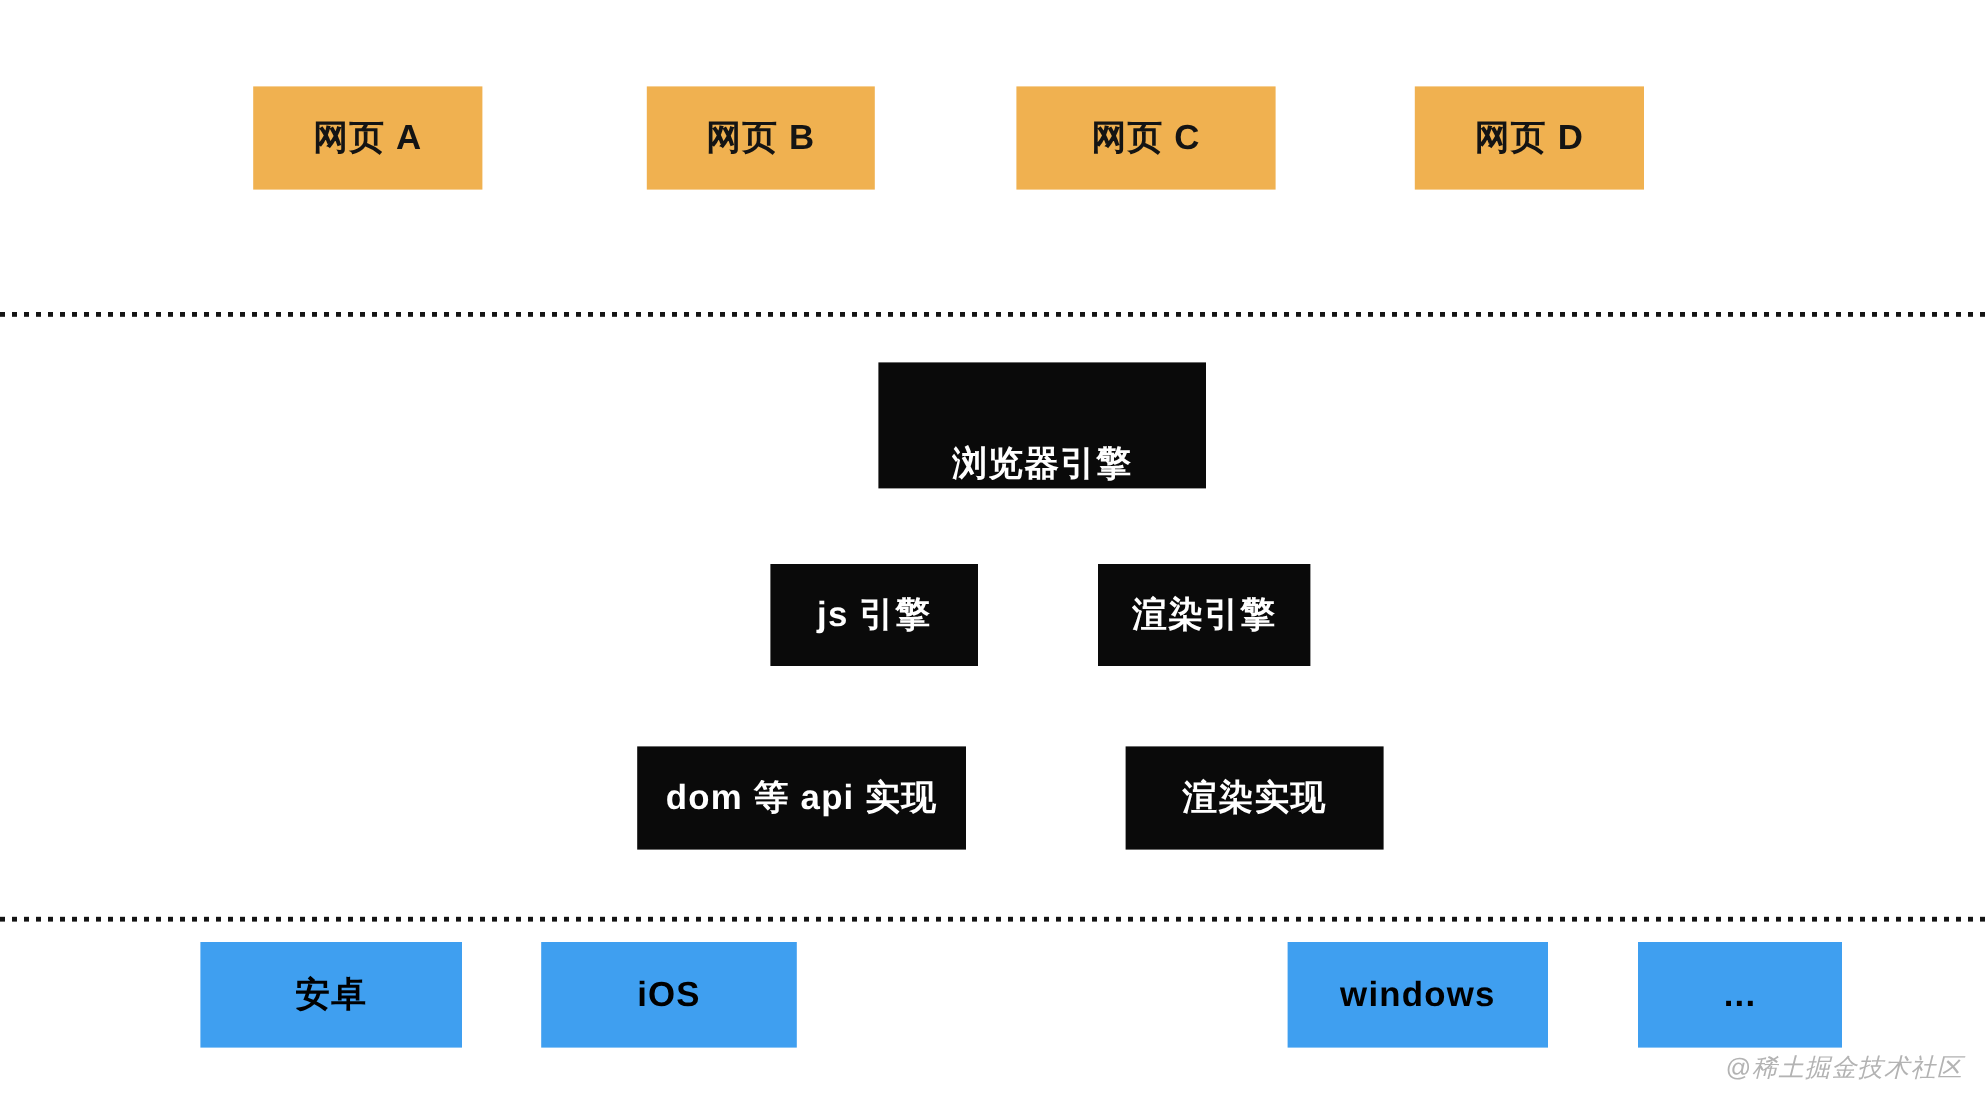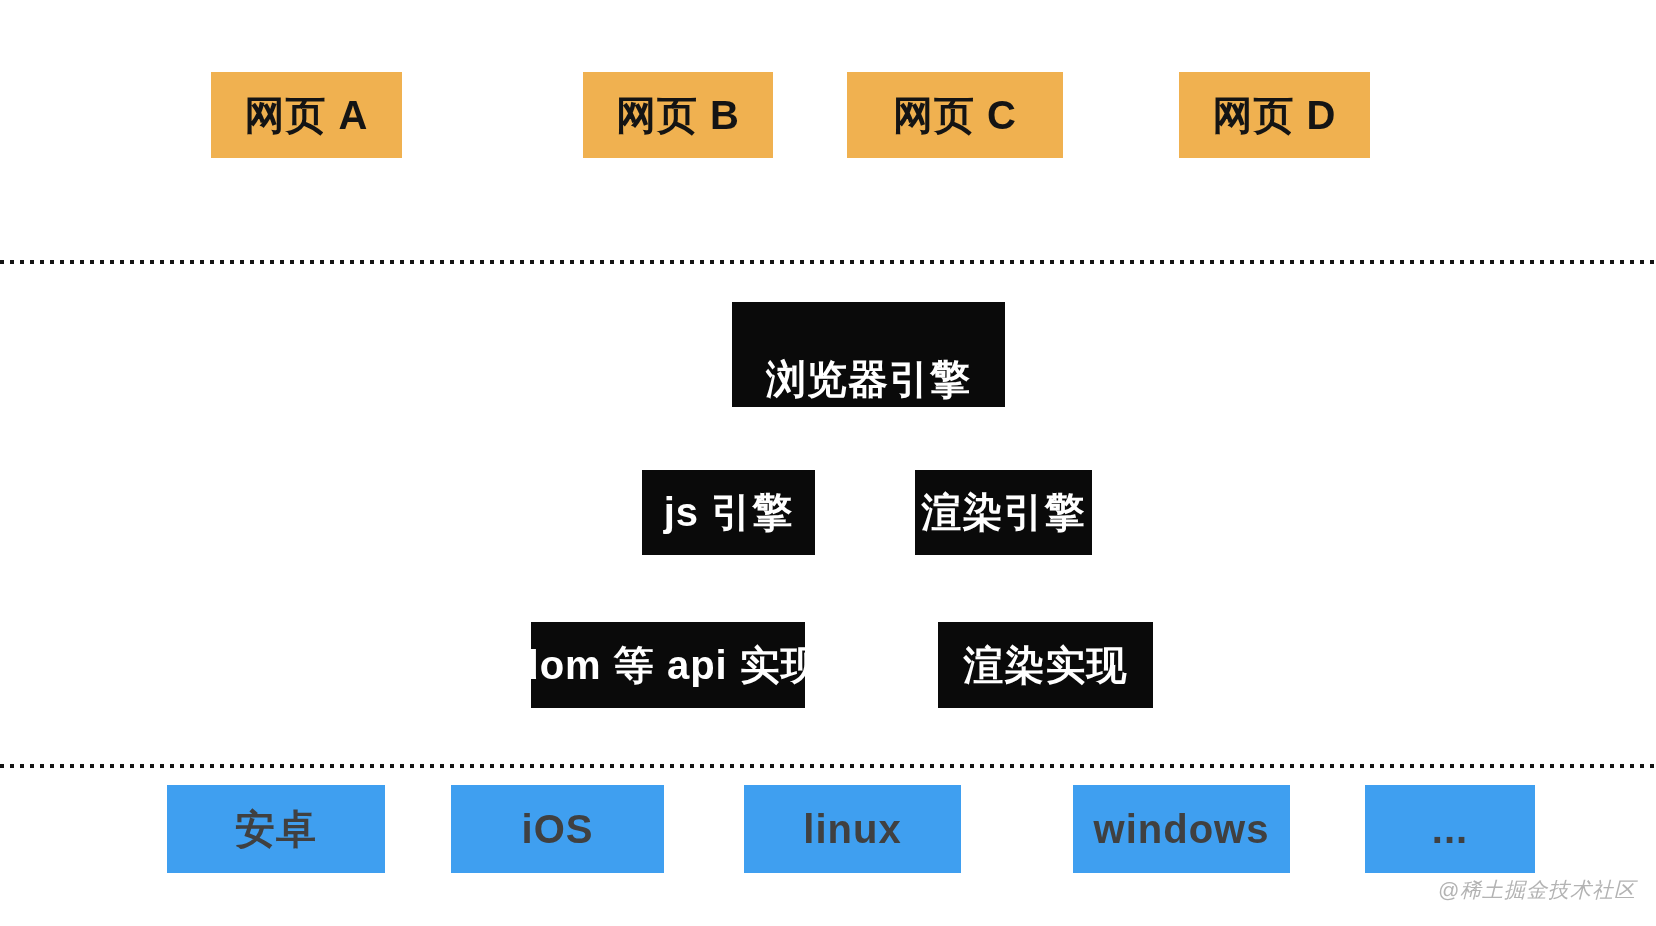--- a/index.html
+++ b/index.html
@@ -14,35 +14,35 @@
     background: #ffffff;
     overflow: hidden;
     font-family: "Liberation Sans", "DejaVu Sans", sans-serif;
   }
   .box {
     position: absolute;
     display: flex;
     align-items: center;
     justify-content: center;
     font-weight: 700;
-    font-size: 40px;
+    font-size: 29px;
     letter-spacing: 1px;
     white-space: nowrap;
   }
   .box.orange {
     background: #F0B150;
     color: #141414;
   }
   .box.black {
     background: #0a0a0a;
     color: #ffffff;
   }
   .box.blue {
     background: #3F9FF0;
-    color: #404040;
+    color: #000000;
     justify-content: center;
   }
   .dotted-line {
     position: absolute;
     left: 0;
     right: 0;
     height: 4px;
     background: repeating-linear-gradient(90deg, #141414 0 4px, transparent 4px 10px);
   }
   .watermark {
@@ -57,21 +57,21 @@
   }
 </style>
 </head>
 <body>
 
 <div class="canvas">
 
   <div class="box orange" style="left:211px; top:72px; width:191px; height:86px;">
     <span>网页 A</span>
   </div>
-  <div class="box orange" style="left:539px; top:72px; width:190px; height:86px;margin-left:44px;">
+  <div class="box orange" style="left:539px; top:72px; width:190px; height:86px;">
     <span>网页 B</span>
   </div>
   <div class="box orange" style="left:847px; top:72px; width:216px; height:86px;">
     <span>网页 C</span>
   </div>
   <div class="box orange" style="left:1179px; top:72px; width:191px; height:86px;">
     <span>网页 D</span>
   </div>
 
   <div class="dotted-line" style="top:260px;"></div>
@@ -95,23 +95,20 @@
   </div>
 
   <div class="dotted-line" style="top:764px;"></div>
 
   <div class="box blue" style="left:167px; top:785px; width:218px; height:88px;">
     <span>安卓</span>
   </div>
   <div class="box blue" style="left:451px; top:785px; width:213px; height:88px;">
     <span>iOS</span>
   </div>
-  <div class="box blue" style="left:744px; top:785px; width:217px; height:88px;">
-    <span>linux</span>
-  </div>
   <div class="box blue" style="left:1073px; top:785px; width:217px; height:88px;">
     <span>windows</span>
   </div>
   <div class="box blue" style="left:1365px; top:785px; width:170px; height:88px;">
     <span>...</span>
   </div>
 
   <div class="watermark">@稀土掘金技术社区</div>
 
 </div>

